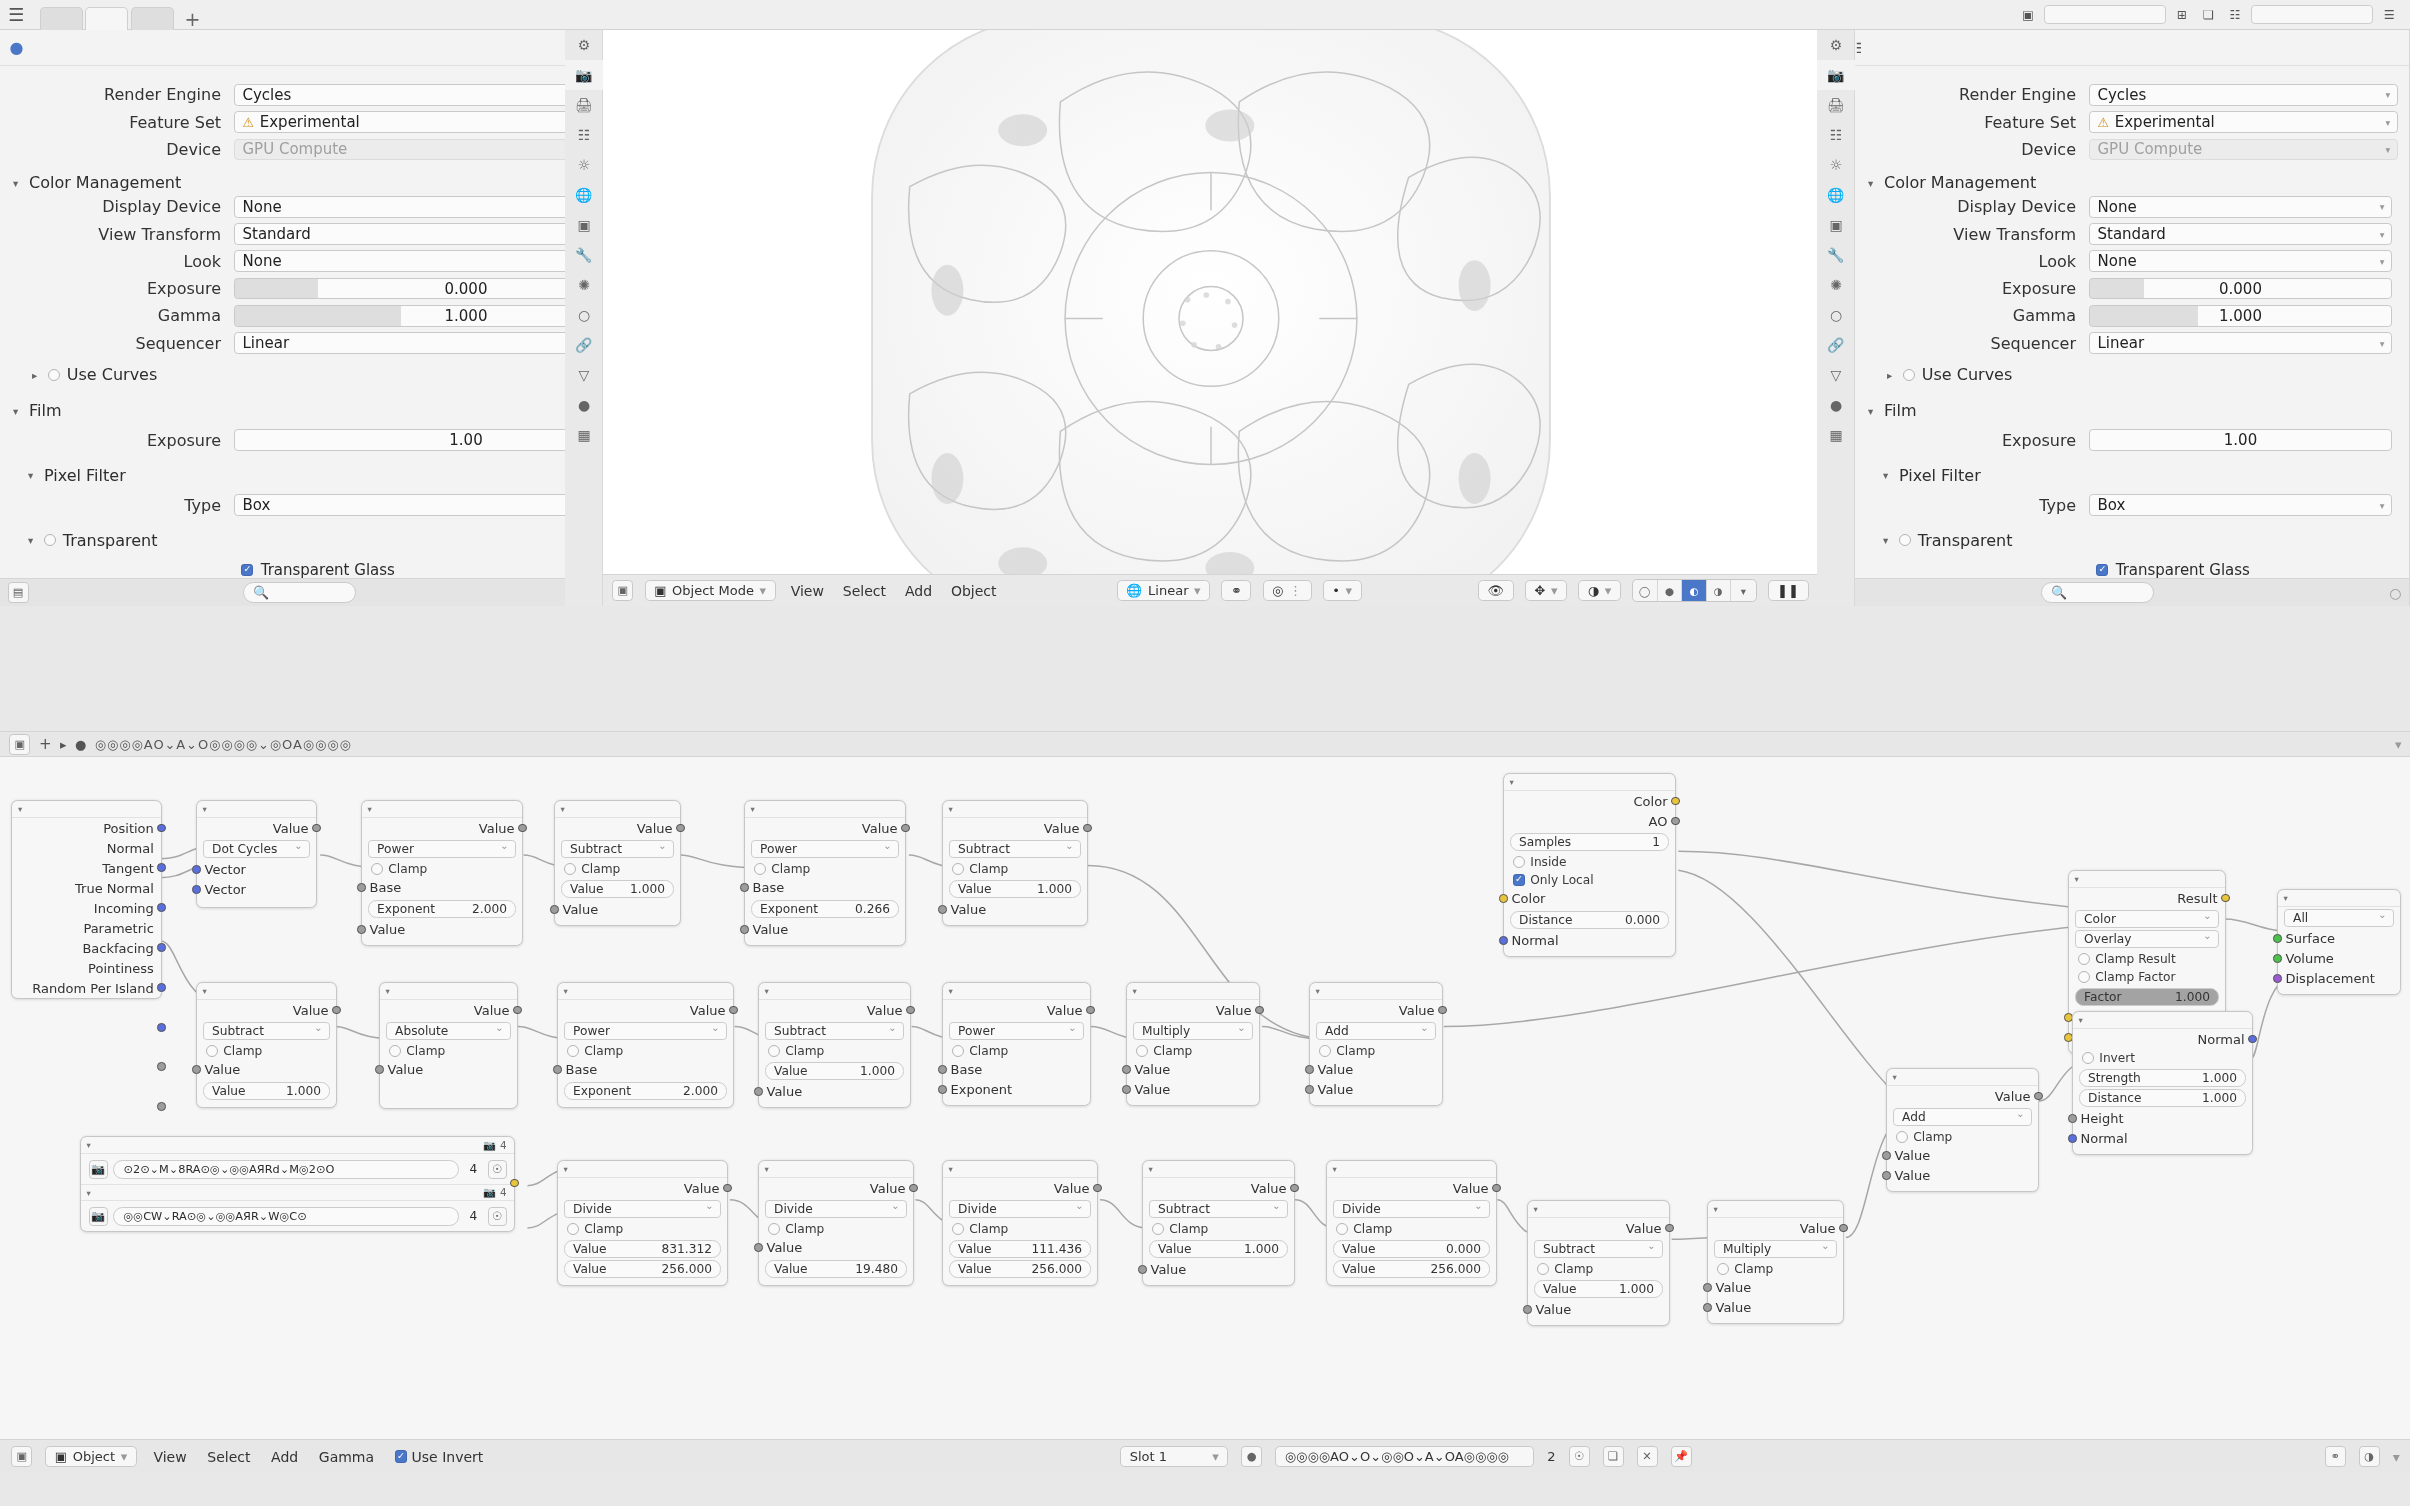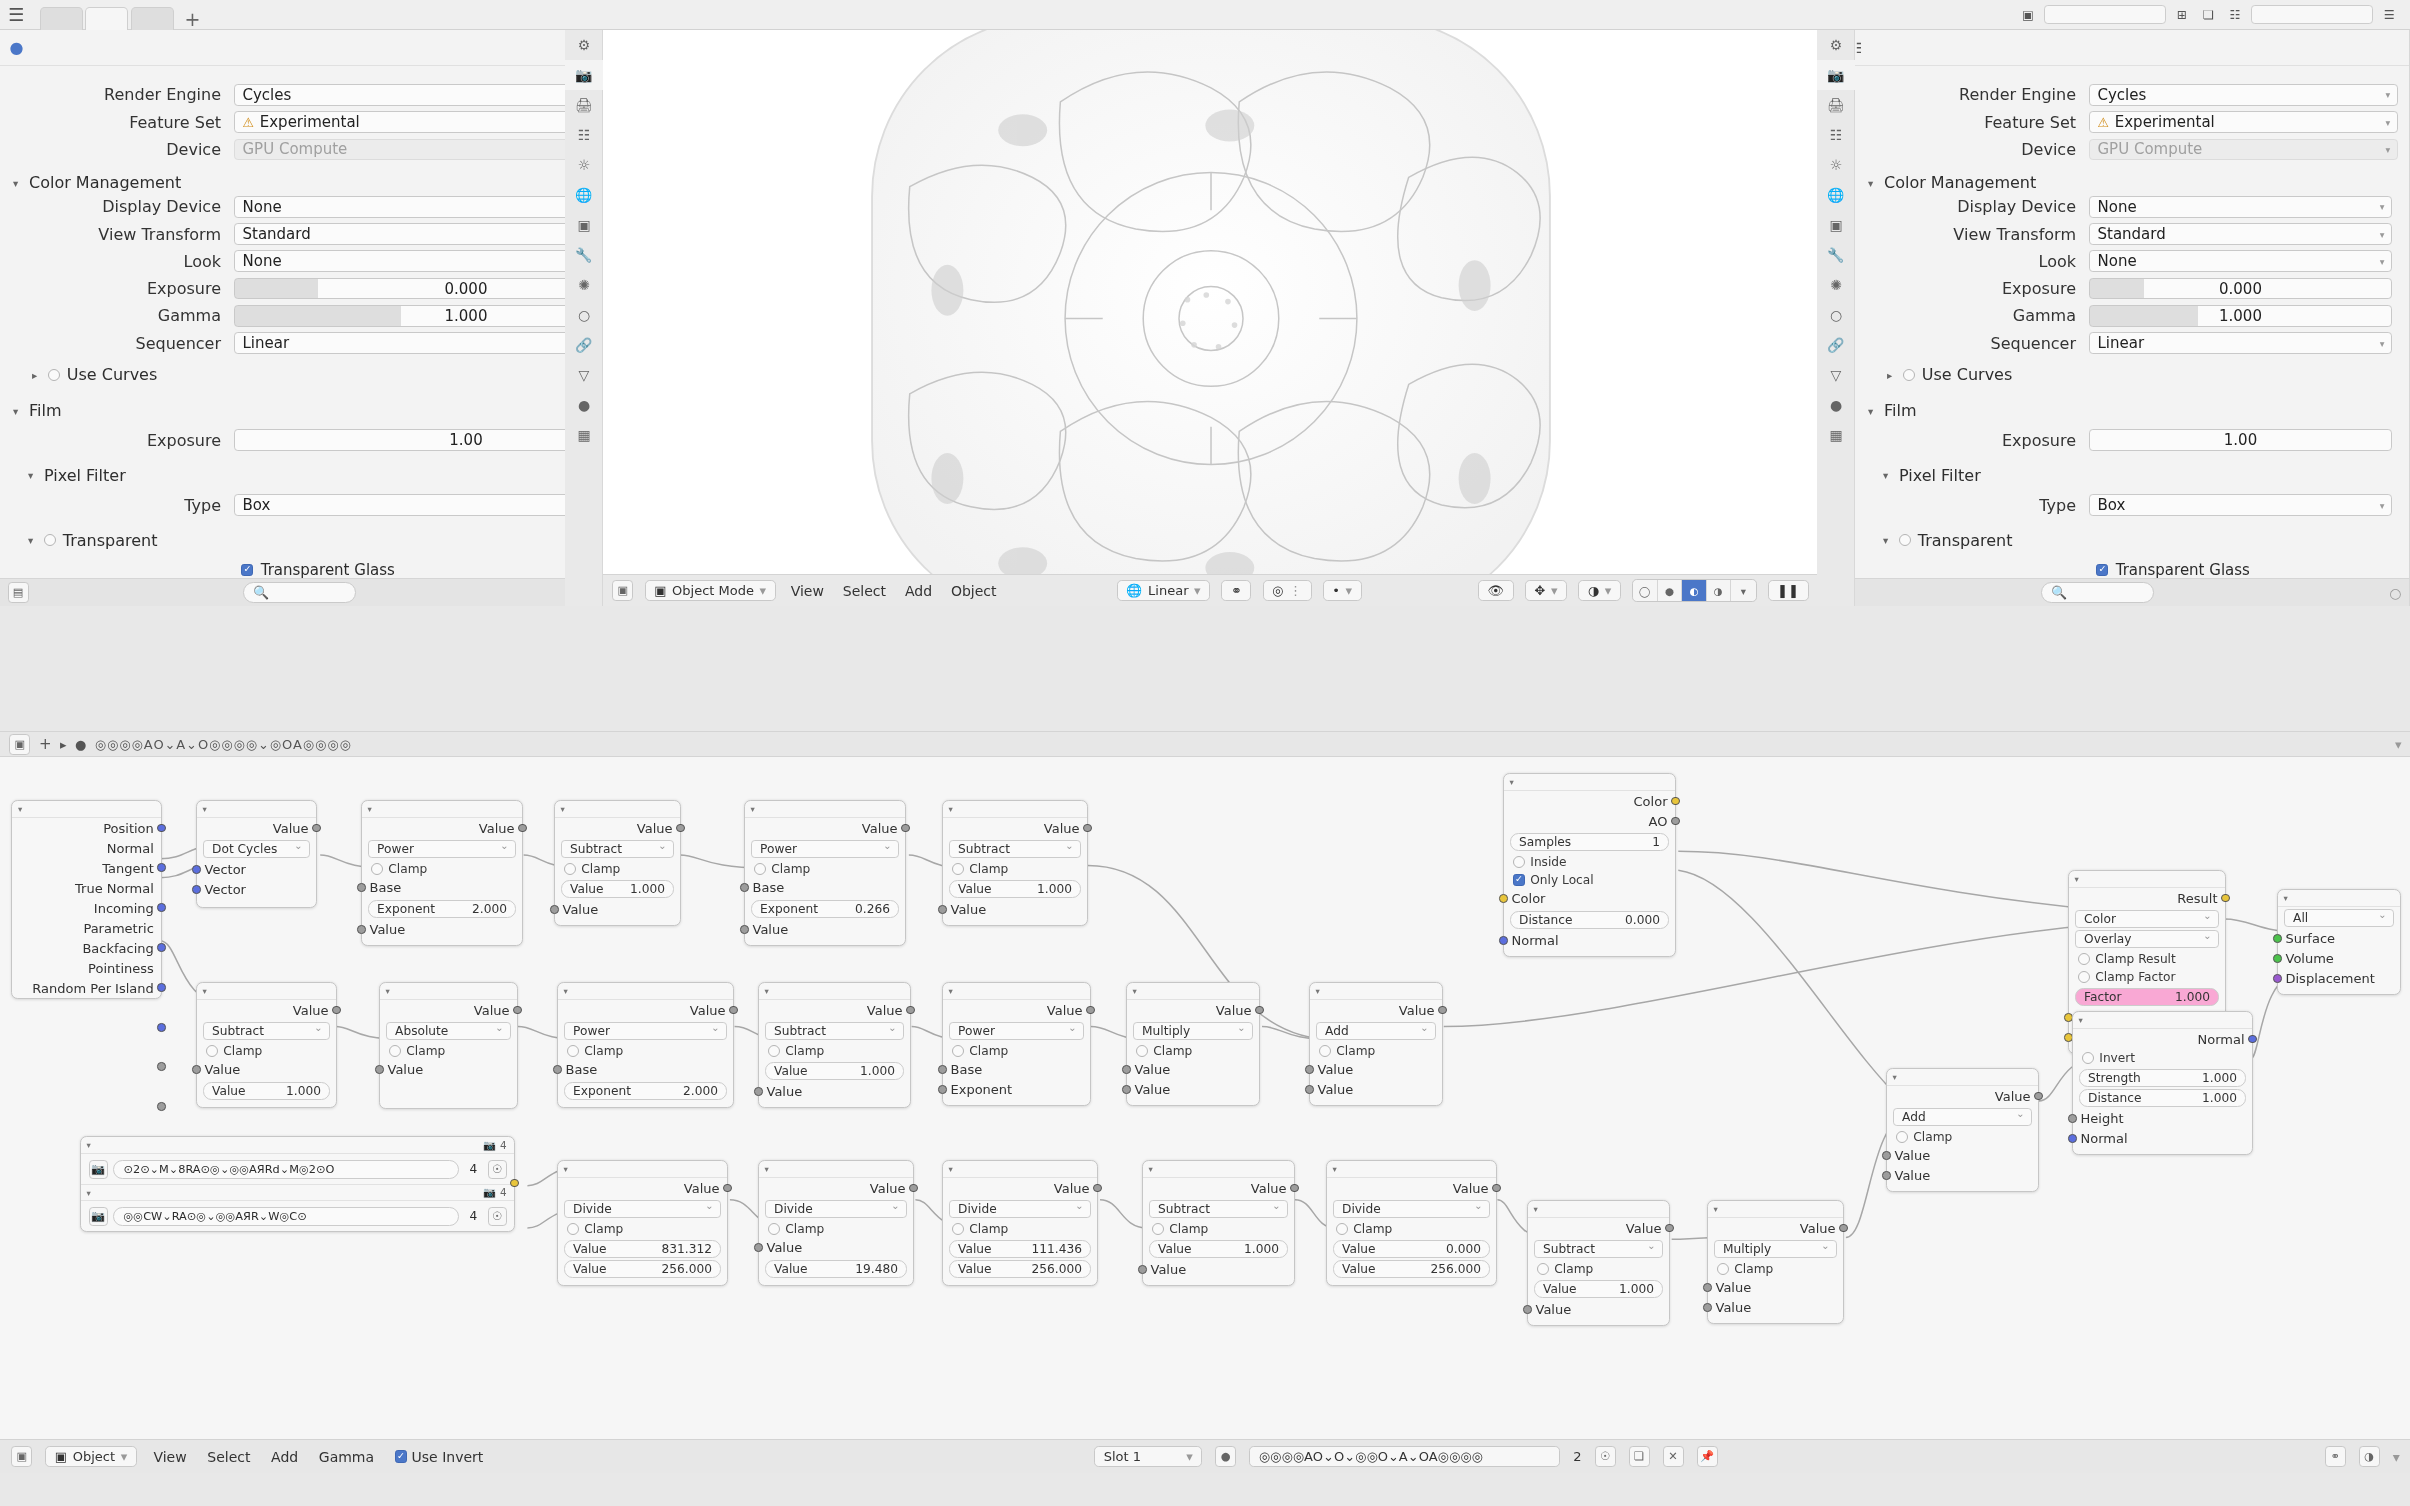--- a/index.html
+++ b/index.html
@@ -944,21 +944,21 @@
 
     <div class="node" style="left:2068px;top:113px;width:158px">
       <div class="node-hdr">
           <span class="tri">▾</span>
         </div>
       <div class="nrow right">Result<span class="sock r s-yellow" style="top:5.6px"></span></div>
       <div class="nfield sel">Color</div>
       <div class="nfield sel">Overlay</div>
       <div class="nchk"><span class="radio"></span>Clamp Result</div>
       <div class="nchk"><span class="radio"></span>Clamp Factor</div>
-      <div class="nfield lbl" style="background:#f9a8d4">
+      <div class="nfield lbl" style="background:#a3a3a3">
           <span>Factor</span>
           <span>1.000</span>
         </div>
       <div class="nrow">A<span class="sock l s-yellow" style="top:5.6px"></span></div>
       <div class="nrow">B<span class="sock l s-yellow" style="top:5.6px"></span></div>
       <div style="height:5.6px"></div>
     </div>
 
     <div class="node" style="left:2072px;top:254px;width:181px">
       <div class="node-hdr">
@@ -1004,21 +1004,21 @@
       <span class="hdrbtn">
         <span class="chk on"></span>
         <span>Use Invert</span>
       </span>
       <div style="flex:1"></div>
       <div class="pill" style="width:108px">
         <span>Slot 1</span>
         <span style="margin-left:auto;color:#999">▾</span>
       </div>
       <span class="sbox">●</span>
-      <div class="pill" style="width:311px">
+      <div class="pill" style="width:259px">
         <span style="overflow:hidden;white-space:nowrap">◎◎◎◎AO⌄O⌄◎◎O⌄A⌄OA◎◎◎◎</span>
       </div>
       <span style="font-size:13px">2</span>
       <span class="sbox">☉</span>
       <span class="sbox">❏</span>
       <span class="sbox">✕</span>
       <span class="sbox">📌</span>
       <div style="flex:1"></div>
       <span class="sbox">⚭</span>
       <span class="sbox">◑</span>

